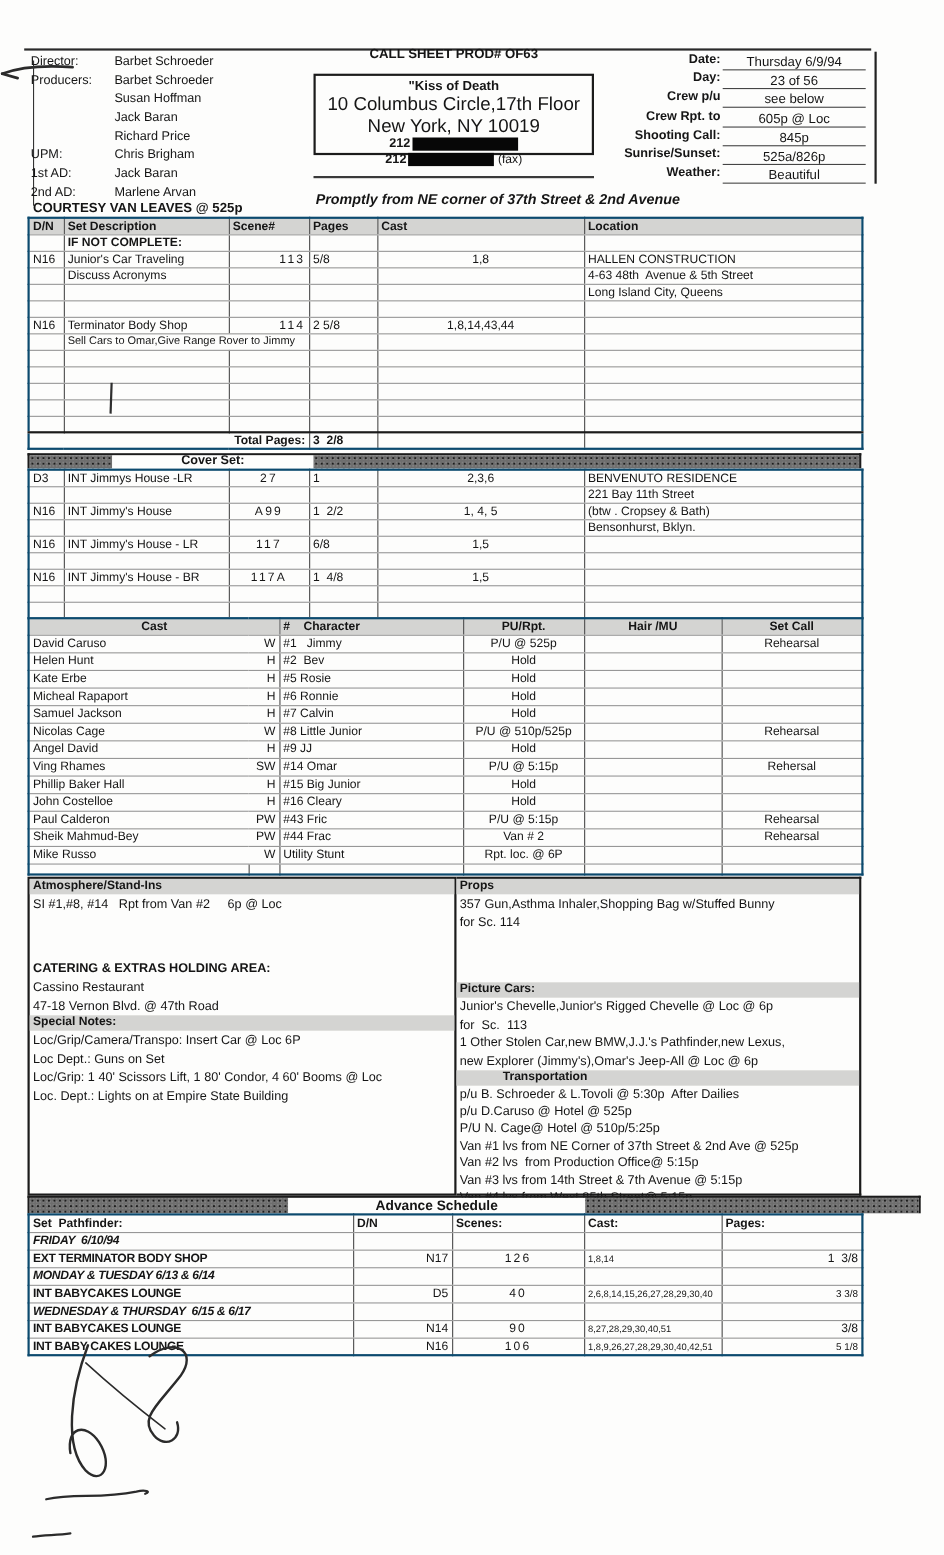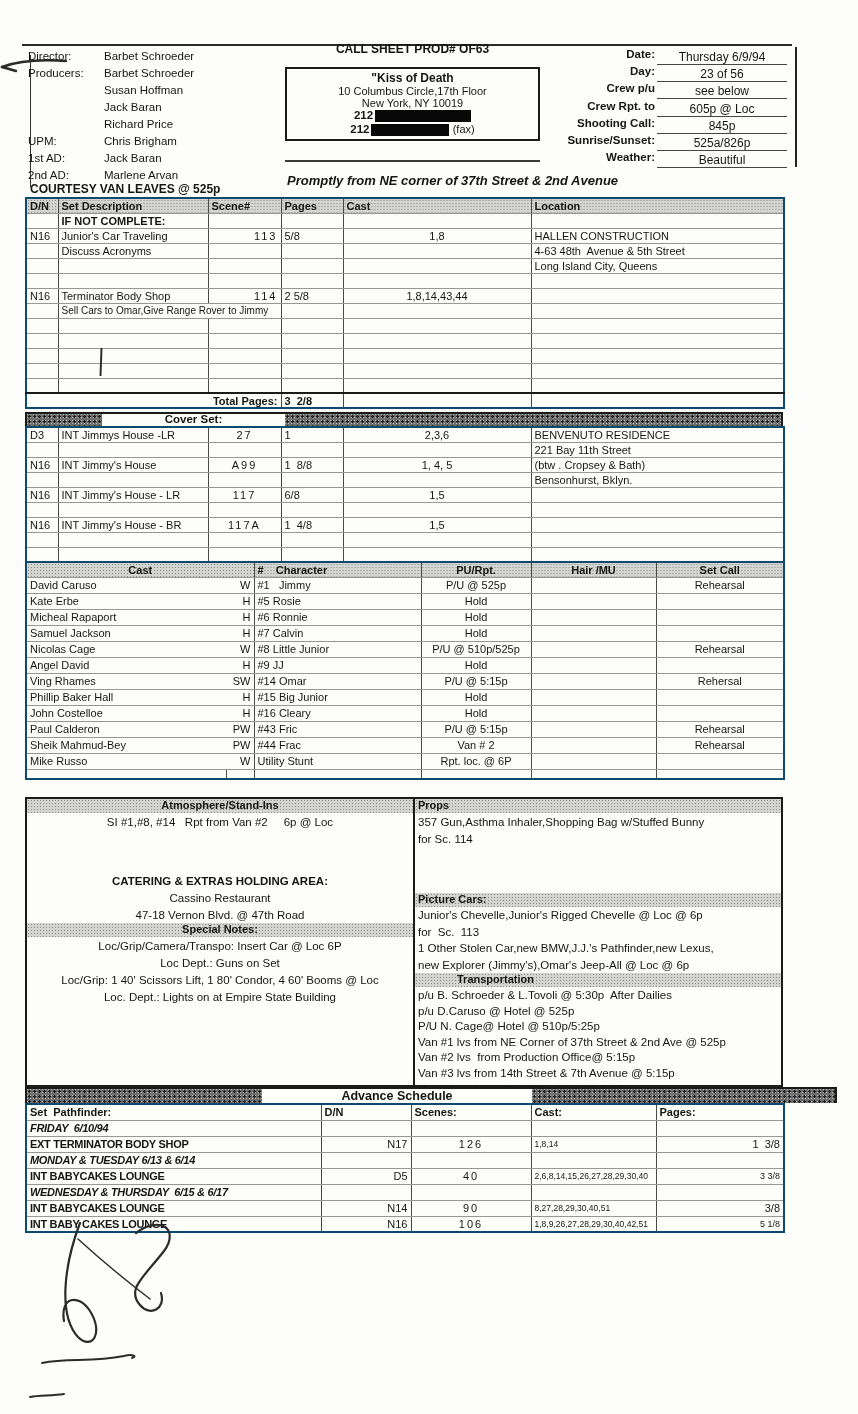--- a/index.html
+++ b/index.html
@@ -50,21 +50,21 @@
   .hl-label { display:inline-block; width:76px; }
   .hl-vline { left:30px; top:55px; width:1px; height:132px; background:#333; }
   #courtesy { left:30px; top:182px; font-size:12px; font-weight:bold; white-space:pre; }
 
   #hdr-center-title { left:285px; top:42px; width:255px; text-align:center; font-weight:bold; font-size:12px; }
   #hdr-center-box {
     left:285px; top:67px; width:255px; height:74px;
     border:2px solid #1b1b1b; text-align:center; padding-top:2px;
   }
   #hdr-center-box .line1 { font-size:12px; font-weight:bold; }
-  #hdr-center-box .line2 { font-size:11px; }
+  #hdr-center-box .line2 { font-size:17px; }
   .phone-row { font-size:11.5px; font-weight:bold; height:14px; }
   .redact { display:inline-block; background:#070707; height:12px; vertical-align:middle; margin-left:2px; }
   .redact.r1 { width:96px; }
   .redact.r2 { width:78px; }
   .center-rule { left:285px; top:160px; width:255px; height:2px; background:#3a3a3a; }
   #promptly { left:287px; top:173px; width:420px; font-size:13px; font-weight:bold; font-style:italic; white-space:pre; }
 
   #hdr-right { left:557px; top:47px; width:240px; border-right:2px solid #222; padding-right:4px; }
   .hr-row { height:17.2px; white-space:nowrap; }
   .hr-label { display:inline-block; width:98px; text-align:right; font-weight:bold; font-size:11.5px; vertical-align:top; padding-top:1px; }
@@ -84,21 +84,21 @@
   
   #cast-tbl { left:25px; top:561px; }
   #cast-tbl td { height:16px; }
   .cc-name { width:200px; } .cc-status { width:28px; border-left:none !important; text-align:right; }
   .cc-char { width:167px; } .cc-pu { width:110px; text-align:center; }
   .cc-hair { width:125px; } .cc-call { width:128px; text-align:center; }
 
   
   #twocol { left:25px; top:797px; width:758px; height:290px; display:flex; }
   .panel { border:2px solid #1b1b1b; }
-  #left-panel { width:390px;text-align:center; }
+  #left-panel { width:390px; }
   #right-panel { width:368px; margin-left:0; border-left:none; }
   .band { height:14px; font-size:11px; font-weight:bold; line-height:13px; padding:0 3px; white-space:pre; }
   .tline { font-size:11.5px; padding:1px 3px 0 3px; white-space:pre; line-height:16px; }
   .tline.sm { line-height:14.6px; }
   .gap42 { height:42px; } .gap46 { height:46px; }
   .band.indent { padding-left:42px; }
 
   
   #adv-band { left:25px; top:1087px; width:812px; height:16px; display:flex; border:2px solid #1b1b1b; border-bottom:none; }
   #adv-band .seg1 { width:235px; }
@@ -328,21 +328,21 @@
         <td></td>
         <td></td>
         <td></td>
         <td></td>
     <td>221 Bay 11th Street</td>
   </tr>
   <tr>
     <td>N16</td>
     <td>INT Jimmy's House</td>
     <td class="ctr sp">A99</td>
-    <td>1  8/8</td>
+    <td>1  2/2</td>
     <td class="ctr">1, 4, 5</td>
     <td>(btw . Cropsey &amp; Bath)</td>
   </tr>
   <tr>
     <td></td>
         <td></td>
         <td></td>
         <td></td>
         <td></td>
     <td>Bensonhurst, Bklyn.</td>
@@ -412,20 +412,28 @@
 
       <tr>
         <td class="cc-name">David Caruso</td>
         <td class="cc-status">W</td>
         <td class="cc-char">#1   Jimmy</td>
         <td class="cc-pu">P/U @ 525p</td>
         <td class="cc-hair"></td>
         <td class="cc-call">Rehearsal</td>
       </tr>
 
+      <tr>
+        <td class="cc-name">Helen Hunt</td>
+        <td class="cc-status">H</td>
+        <td class="cc-char">#2  Bev</td>
+        <td class="cc-pu">Hold</td>
+        <td class="cc-hair"></td>
+        <td class="cc-call"></td>
+      </tr>
 
       <tr>
         <td class="cc-name">Kate Erbe</td>
         <td class="cc-status">H</td>
         <td class="cc-char">#5 Rosie</td>
         <td class="cc-pu">Hold</td>
         <td class="cc-hair"></td>
         <td class="cc-call"></td>
       </tr>
 

